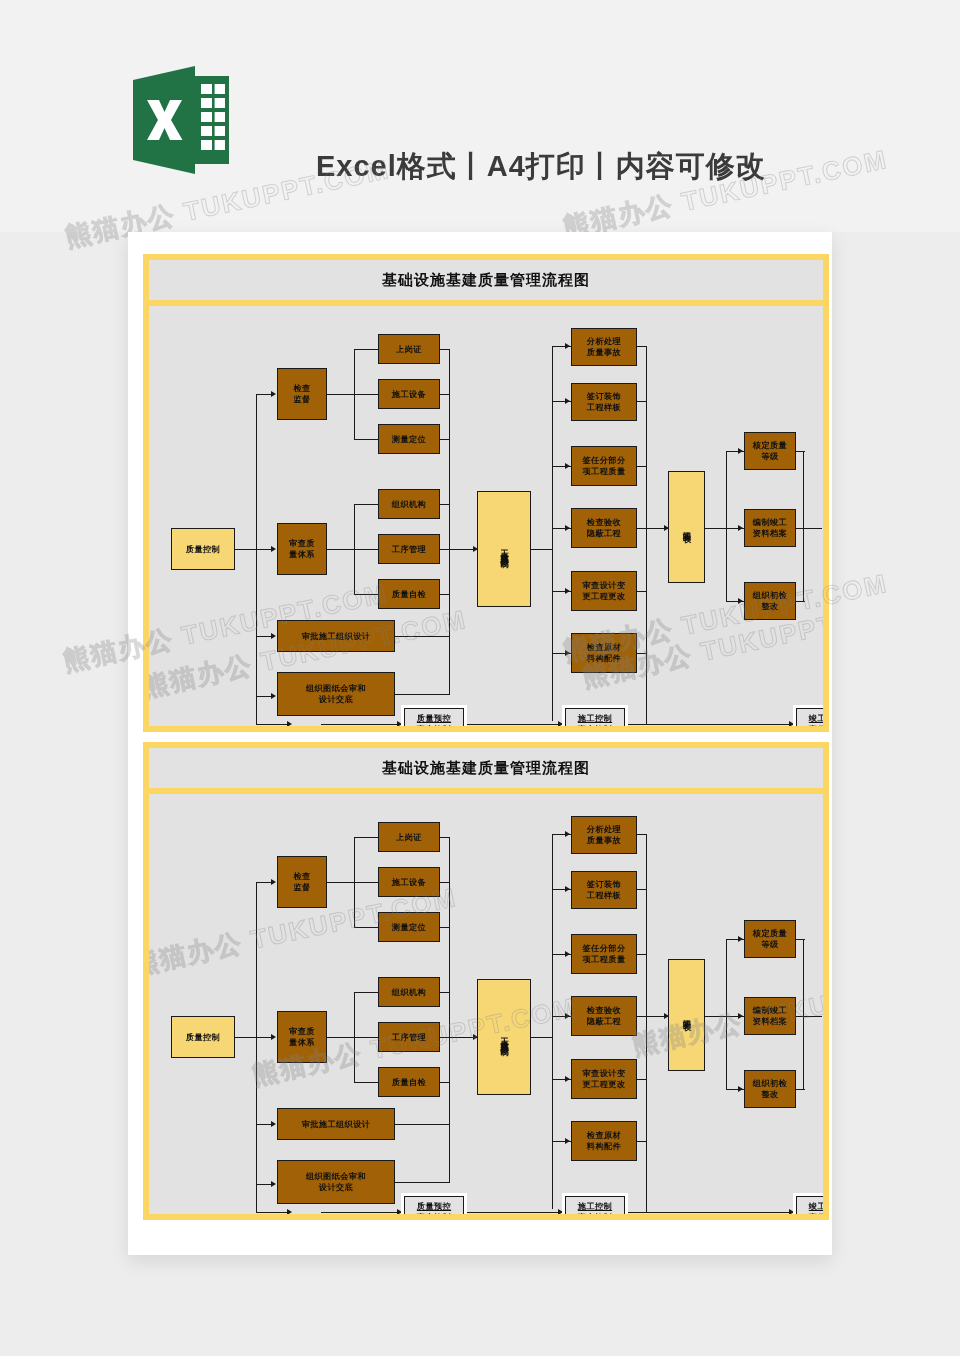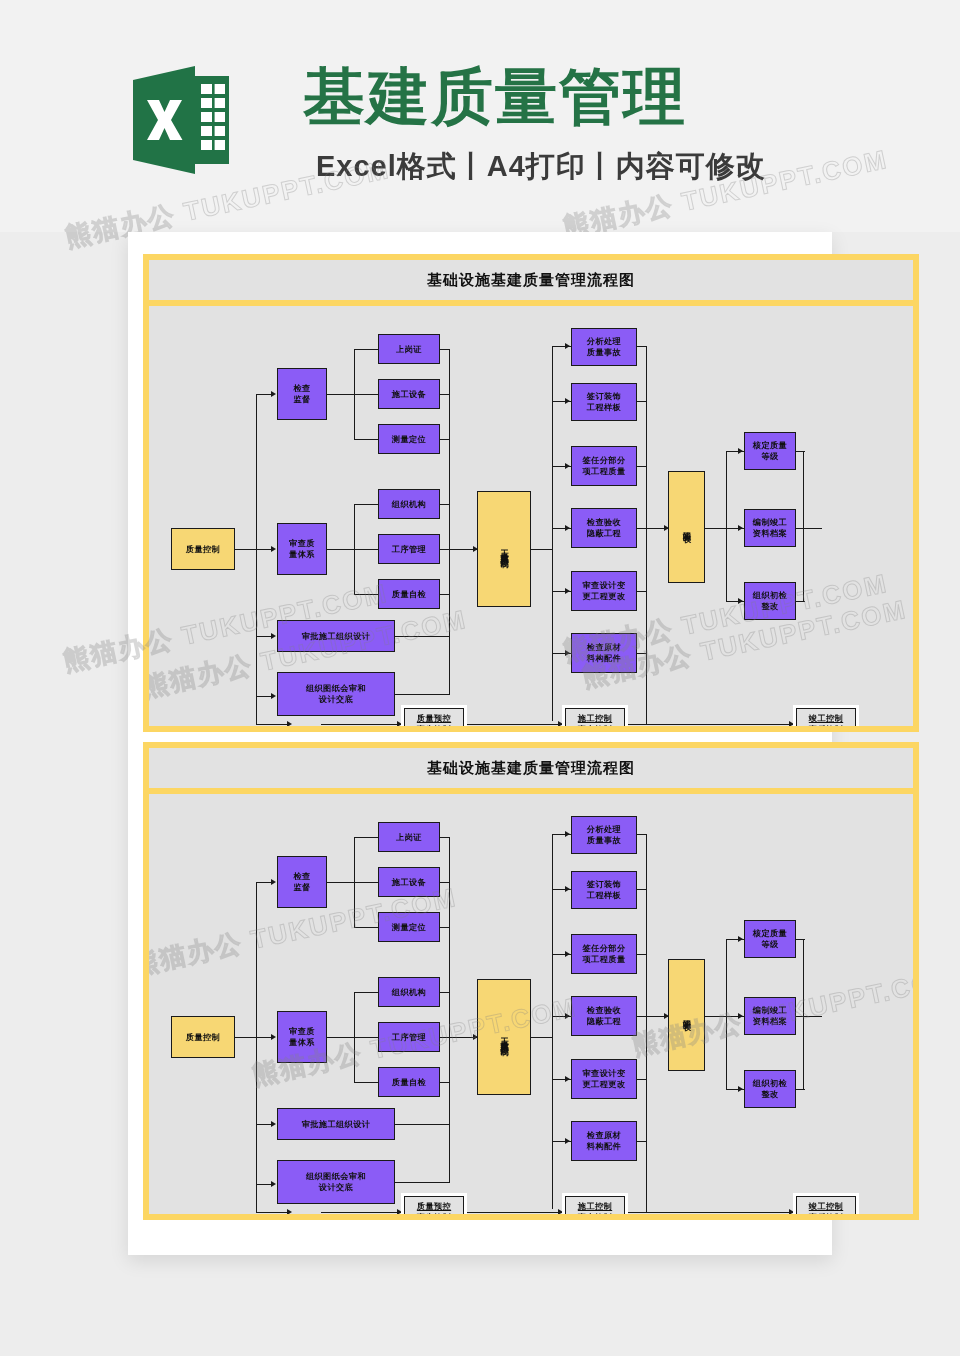--- a/index.html
+++ b/index.html
@@ -31,21 +31,21 @@
     white-space:nowrap;
   }
   
   .card{
     position:absolute; left:128px; top:232px; width:704px; height:1023px;
     background:#ffffff;
     box-shadow:0 6px 18px rgba(0,0,0,.10);
   }
   
   .panel{
-    position:absolute; left:15px; width:776px;
+    position:absolute; left:15px; width:686px;
     background:#fcd663;
     padding:6px;
     box-sizing:border-box;
   }
   .panel.p1{ top:22px; height:478px; }
   .panel.p2{ top:510px; height:478px; }
   .panel-title{
     height:40px; background:#e2e2e2;
     display:flex; align-items:center; justify-content:center;
     font-size:15px; font-weight:bold; color:#111;
@@ -55,21 +55,21 @@
     margin-top:6px;
     height:calc(100% - 46px);
     background:#e2e2e2;
     position:relative;
     overflow:hidden;
   }
   
   .fb{
     position:absolute;
     box-sizing:border-box;
-    background:#8b5cf6;
+    background:#a16207;
     border:1.4px solid #1a1a1a;
     display:flex; align-items:center; justify-content:center;
     text-align:center;
     font-size:8.2px; line-height:11px;
     font-weight:bold; color:#111;
     letter-spacing:.4px;
     white-space:pre-line;
   }
   .fb.yellow{ background:#f7d774; }
   .fb.vert{
@@ -119,21 +119,20 @@
       <rect x="68" y="18" width="24" height="10" fill="#ffffff"></rect>
       <rect x="68" y="32" width="24" height="10" fill="#ffffff"></rect>
       <rect x="68" y="46" width="24" height="10" fill="#ffffff"></rect>
       <rect x="68" y="60" width="24" height="10" fill="#ffffff"></rect>
       <rect x="68" y="74" width="24" height="10" fill="#ffffff"></rect>
       <rect x="79" y="16" width="2.6" height="70" fill="#217346"></rect>
       <path d="M14 34 L26 34 L31.5 46 L37 34 L49 34 L38 54 L49.5 74 L37 74 L31.5 62 L26 74 L14 74 L25 54 Z" fill="#ffffff"></path>
     </svg>
   </div>
 
-  <div class="title-main">基建质量管理</div>
   <div class="title-sub">Excel格式丨A4打印丨内容可修改</div>
 
   <div class="wm" style="left:62px;  top:186px;">熊猫办公 TUKUPPT.COM</div>
   <div class="wm" style="left:560px; top:176px;">熊猫办公 TUKUPPT.COM</div>
 </div>
 
 <div class="card">
 
   <div class="panel p1">
     <div class="panel-title">基础设施基建质量管理流程图</div>

